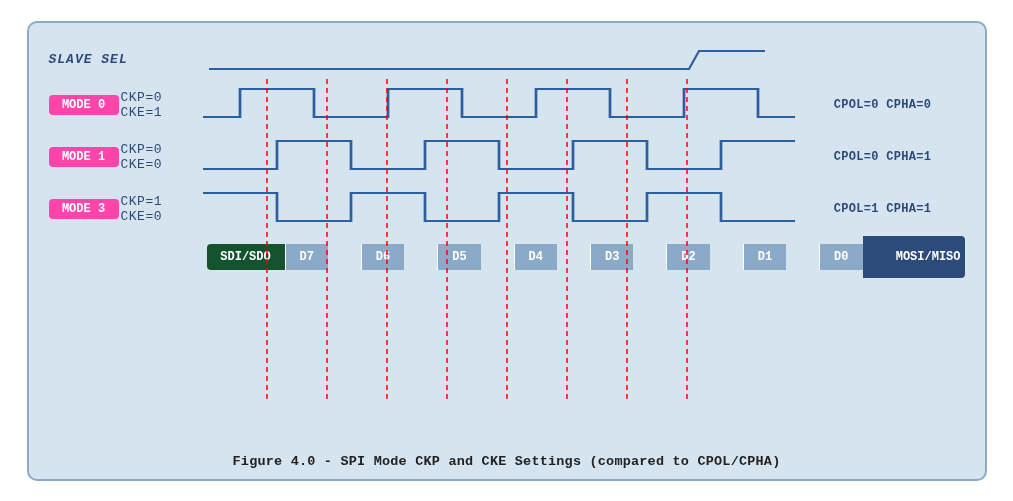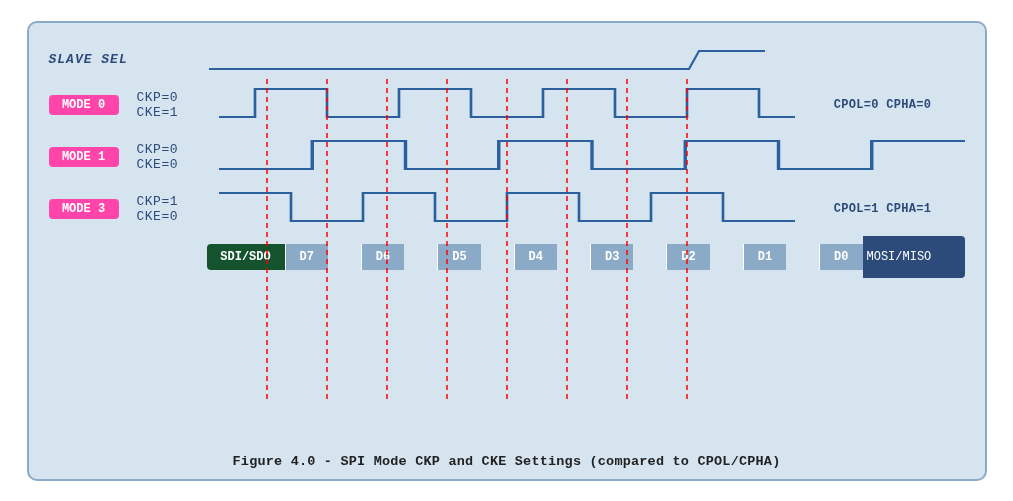--- a/index.html
+++ b/index.html
@@ -55,21 +55,21 @@
     }
     .mode-badge {
       width: 70px;
       background: #ff44aa;
       color: #fff;
       font-size: 12px;
       font-weight: bold;
       text-align: center;
       padding: 3px 4px;
       border-radius: 4px;
-      margin-right: 18px;
+      margin-right: 2px;
       flex-shrink: 0;
     }
     .ckp-label {
       width: 82px;
       font-size: 13px;
       font-weight: normal;
       color: #2c4a7a;
       flex-shrink: 0;
       letter-spacing: 0.5px;
     }
@@ -120,23 +120,23 @@
       font-size: 12px;
       font-weight: bold;
       text-align: center;
       padding: 6px 2px;
       border-left: 1px solid #fff;
     }
     .data-mosi {
       background: #2c4a7a;
       color: #fff;
       font-size: 12px;
-      font-weight: normal;
+      font-weight: bold;
       width: 102px;
-      text-align: left;
+      text-align: right;
       padding: 14px 4px;
       border-radius: 0 4px 4px 0;
       flex-shrink: 0;
     }
     .caption {
       text-align: center;
       font-size: 13.5px;
       font-weight: bold;
       color: #222;
       margin-top: 10px;
@@ -176,20 +176,21 @@
 
     <div class="wave-row">
       <div class="mode-badge">MODE 1</div>
       <div class="ckp-label">CKP=0 CKE=0</div>
       <div class="wave-svg-container">
         <svg class="wave" viewBox="0 0 480 48" preserveAspectRatio="none">
 
           <polyline points="0,36 60,36 60,8 120,8 120,36 180,36 180,8 240,8 240,36 300,36 300,8 360,8 360,36 420,36 420,8 480,8" fill="none" stroke="#2c5f9e" stroke-width="2.2"></polyline>
         </svg>
       </div>
+      <div class="cpol-label">CPOL=0 CPHA=1</div>
     </div>
 
     <div class="wave-row">
       <div class="mode-badge">MODE 3</div>
       <div class="ckp-label">CKP=1 CKE=0</div>
       <div class="wave-svg-container">
         <svg class="wave" viewBox="0 0 480 48" preserveAspectRatio="none">
 
           <polyline points="0,8 60,8 60,36 120,36 120,8 180,8 180,36 240,36 240,8 300,8 300,36 360,36 360,8 420,8 420,36 480,36" fill="none" stroke="#2c5f9e" stroke-width="2.2"></polyline>
         </svg>

